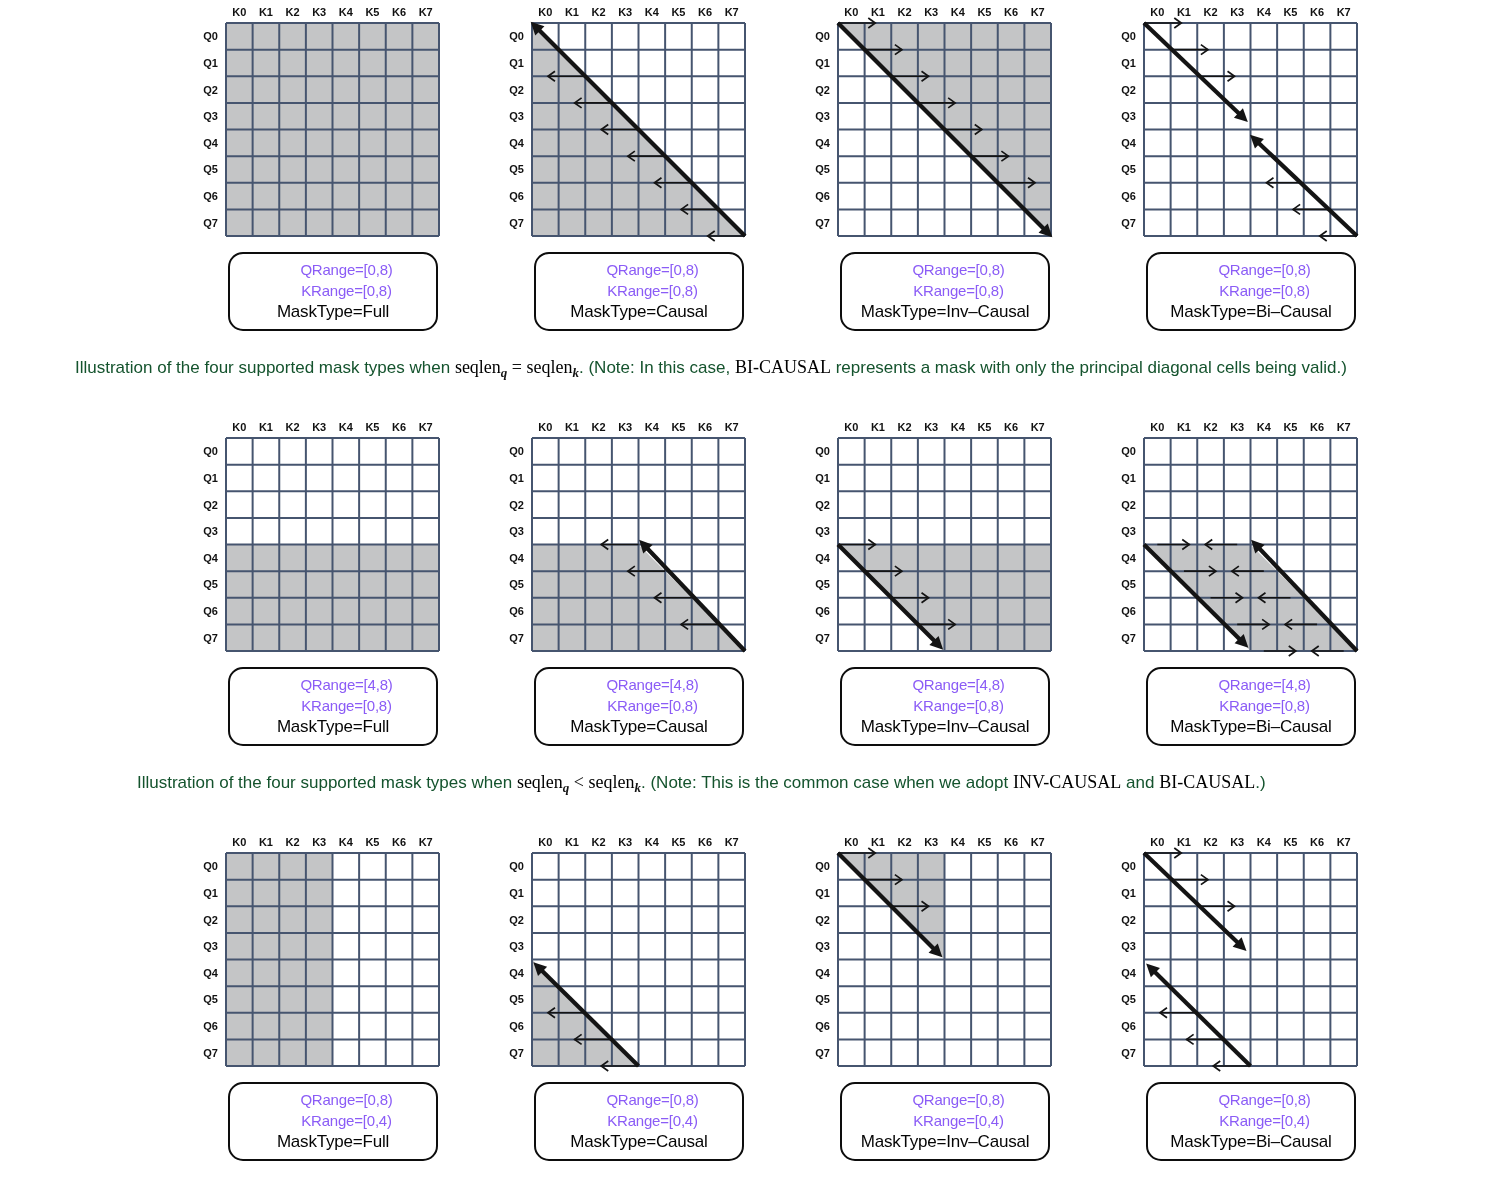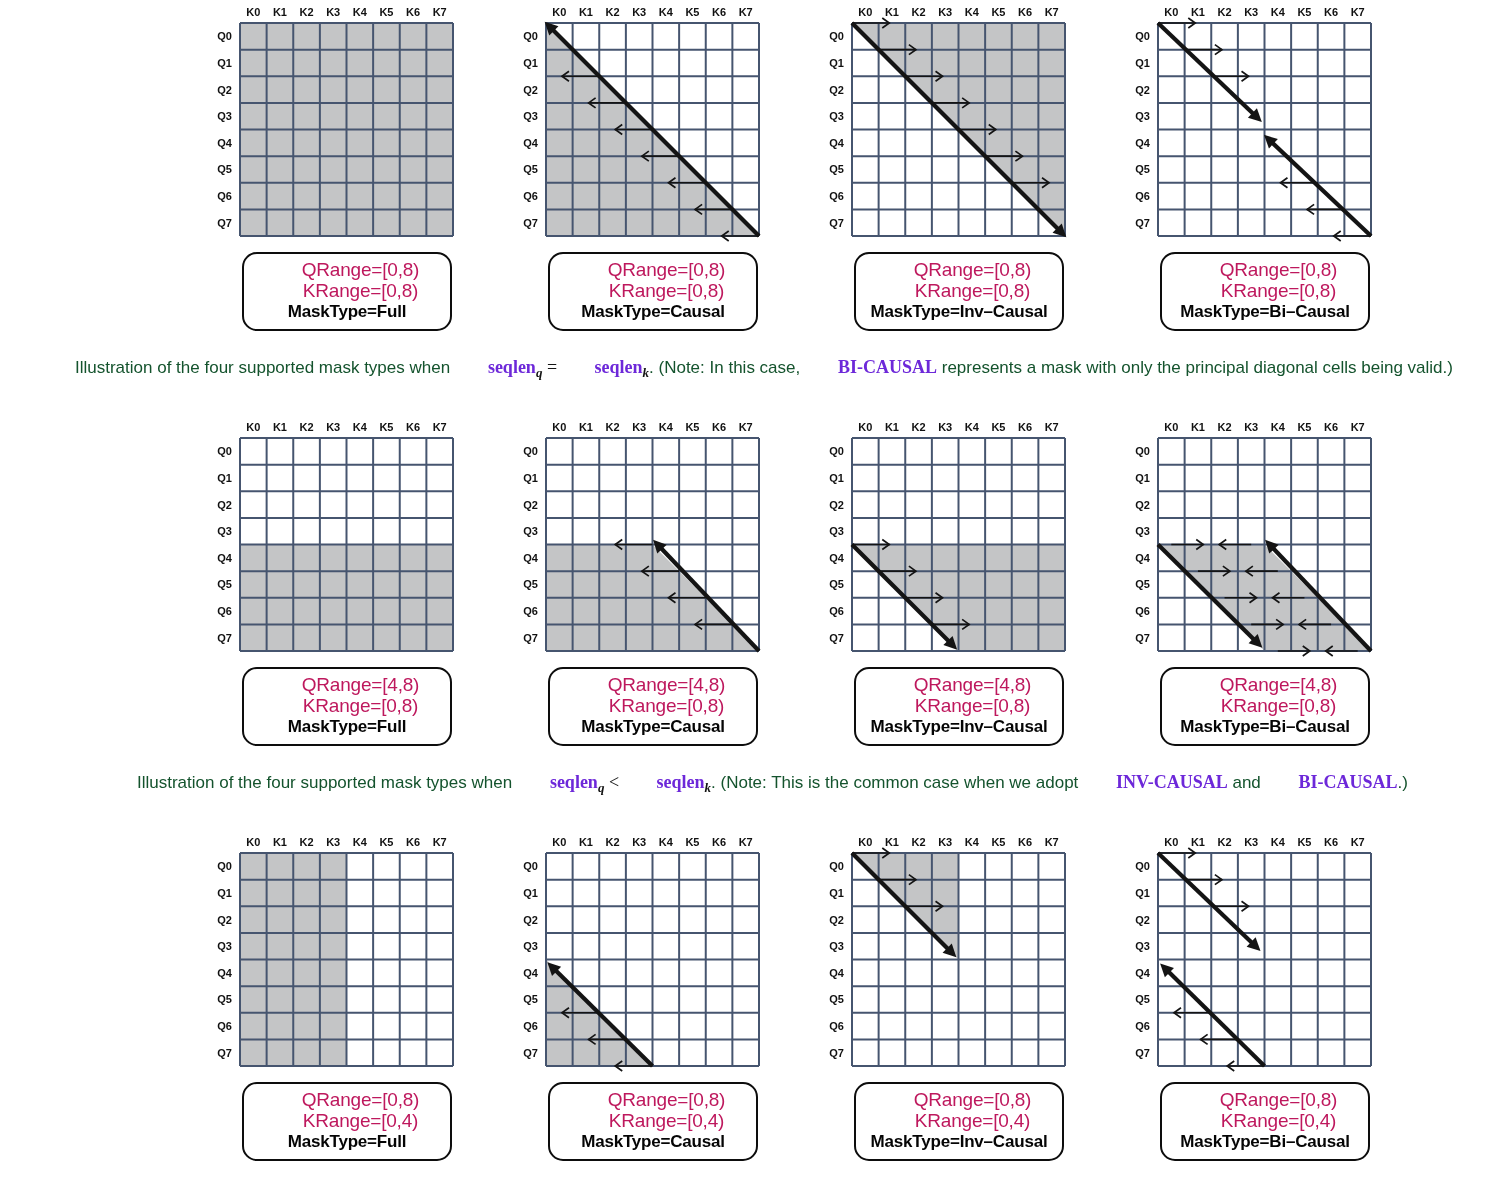--- a/index.html
+++ b/index.html
@@ -1,32 +1,32 @@
 <!DOCTYPE html>
 <html><head>
 <meta charset="utf-8">
 <style>
   html,body{margin:0;padding:0;}
   body{
     width:1488px;height:1178px;position:relative;overflow:hidden;
     background:#ffffff;font-family:"Liberation Sans",sans-serif;
   }
-  .grid-row{position:absolute;left:202px;display:flex;gap:55px;}
+  .grid-row{position:absolute;left:188px;display:flex;gap:55px;}
   .panel{width:251px;flex:none;}
   .grid-svg{display:block;width:251px;height:242px;overflow:visible;}
   .axis-label{font-family:"Liberation Sans",sans-serif;font-weight:bold;font-size:11px;fill:#111;}
   .mask-box{
     width:206px;margin:8px auto 0 40px;border:2.5px solid #0d0d0d;border-radius:15px;
     padding:5px 0 6px 0;text-align:center;background:#fff;
   }
-  .mask-box .rng{font-size:19px;line-height:21px;color:#be185d;letter-spacing:-0.2px;padding-left:27px;}
-  .mask-box .mtype{font-size:17px;line-height:22px;color:#050505;font-weight:bold;letter-spacing:-0.2px;}
+  .mask-box .rng{font-size:15px;line-height:21px;color:#8b5cf6;letter-spacing:-0.2px;padding-left:27px;}
+  .mask-box .mtype{font-size:17px;line-height:22px;color:#050505;font-weight:normal;letter-spacing:-0.2px;}
   .caption{position:absolute;white-space:nowrap;line-height:26px;}
   .seg-plain{font-family:"Liberation Sans",sans-serif;font-size:17px;color:#14532d;}
-  .seg-mathbf{font-family:"Liberation Serif",serif;font-weight:bold;font-size:18px;color:#6d28d9;margin-left:33px;}
+  .seg-mathbf{font-family:"Liberation Serif",serif;font-weight:normal;font-size:18px;color:#000000;}
   .seg-sub{font-family:"Liberation Serif",serif;font-weight:bold;font-style:italic;font-size:13px;color:#141414;vertical-align:-4px;}
   .seg-rel{font-family:"Liberation Serif",serif;font-size:18px;color:#141414;}
 </style>
 </head>
 <body>
 
 <div class="grid-row" style="top:2px;">
 
   <div class="panel">
     <svg class="grid-svg">

